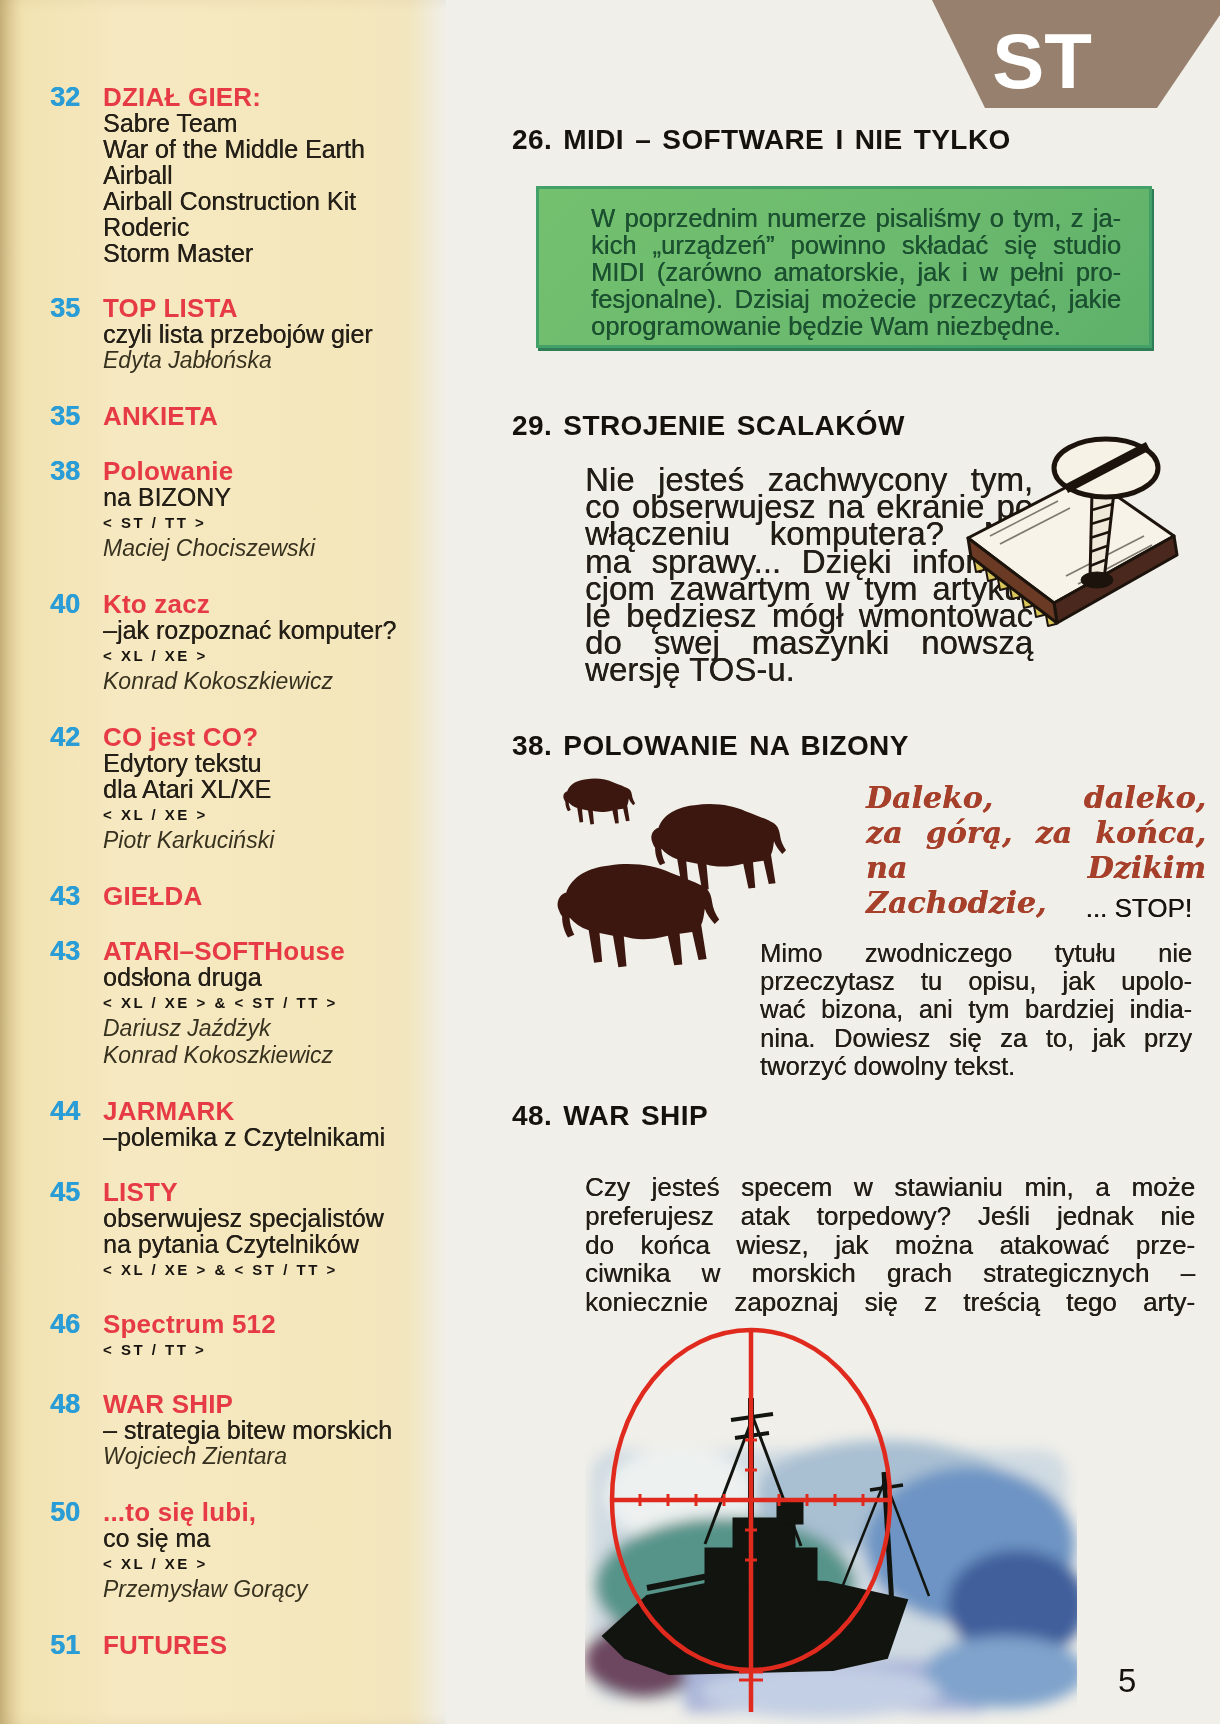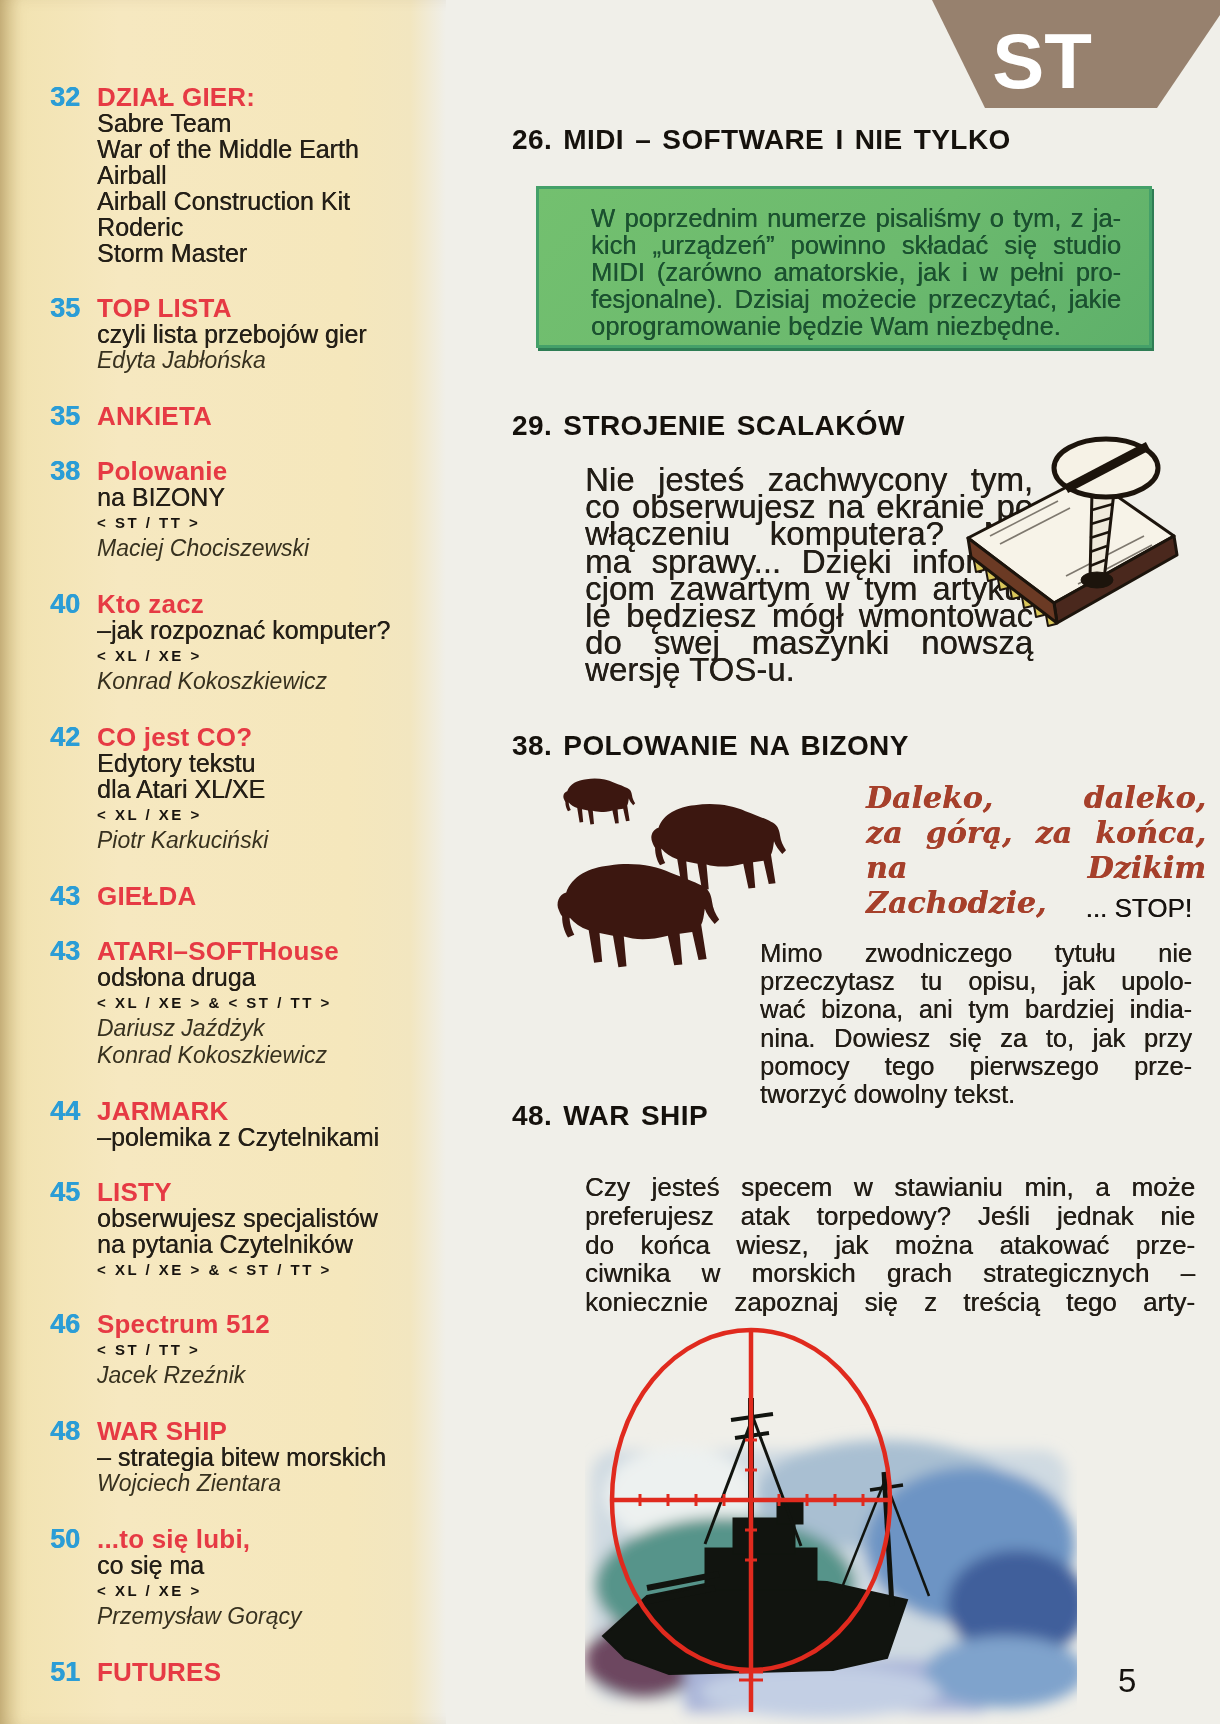--- a/index.html
+++ b/index.html
@@ -9,21 +9,21 @@
     font-family:"Liberation Sans", sans-serif;
     color:#201c16;
   }
   
   .sidebar {
     position:absolute; left:0; top:0; width:446px; height:1724px;
     background:linear-gradient(to right,#e3d098 0,#f2e3b2 22px,#f6e8c0 120px,#f5e7bc 78%,#f2e6c0 92%,rgba(240,230,200,0) 100%);
     box-shadow:inset 16px 0 22px -14px rgba(110,80,30,.45);
   }
   .toc { position:absolute; left:50px; top:84px; width:370px; }
-  .toc-item { display:grid; grid-template-columns:44px 1fr; column-gap:3px; margin-bottom:29px; }
+  .toc-item { display:grid; grid-template-columns:44px 1fr; column-gap:9px; margin-bottom:29px; }
   .toc-num { font-size:27px; line-height:26px; font-weight:700; color:#2b9dd6; text-shadow:.4px 0 currentColor; }
   .toc-title { font-size:26px; line-height:26px; font-weight:700; color:#e63a44; letter-spacing:.2px; }
   .toc-sub .tline { font-size:25px; line-height:26px; color:#241f17; text-shadow:.35px 0 currentColor; }
   .toc-tags { font-size:15px; line-height:25px; font-weight:700; letter-spacing:2.5px; color:#17130e; }
   .toc-authors .tline { font-size:23px; line-height:27px; font-style:italic; color:#37311f; }
   
   .headline {
     position:absolute; font-size:28px; font-weight:700; color:#15110c;
     letter-spacing:.4px; word-spacing:3px; white-space:nowrap;
   }
@@ -189,23 +189,20 @@
           <div class="toc-tags">&lt; XL / XE &gt;  &amp;  &lt; ST / TT &gt;</div>
 
         </div>
       </div>
       <div class="toc-item">
         <div class="toc-num">46</div>
         <div class="toc-body">
           <div class="toc-title">Spectrum 512</div>
 
           <div class="toc-tags">&lt; ST / TT &gt;</div>
-          <div class="toc-authors">
-            <div class="tline">Jacek Rzeźnik</div>
-          </div>
         </div>
       </div>
       <div class="toc-item">
         <div class="toc-num">48</div>
         <div class="toc-body">
           <div class="toc-title">WAR SHIP</div>
           <div class="toc-sub">
             <div class="tline">– strategia bitew morskich</div>
           </div>
 
@@ -321,21 +318,20 @@
     <div class="jline">za górą, za końca,</div>
     <div class="jline last">na Dzikim Zachodzie,</div>
   </div>
 <div class="jpar par-bizony">
   <div class="stop-line">... STOP!</div>
   <div>
       <div class="jline">Mimo zwodniczego tytułu nie</div>
       <div class="jline">przeczytasz tu opisu, jak upolo-</div>
       <div class="jline">wać bizona, ani tym bardziej india-</div>
       <div class="jline">nina. Dowiesz się za to, jak przy</div>
-      <div class="jline">pomocy tego pierwszego prze-</div>
       <div class="jline last">tworzyć dowolny tekst.</div>
     </div>
 </div>
 
 <div class="headline" style="left:512px; top:1100px;">48. WAR SHIP</div>
 <div class="jpar par-warship">
     <div class="jline">Czy jesteś specem w stawianiu min, a może</div>
     <div class="jline">preferujesz atak torpedowy? Jeśli jednak nie</div>
     <div class="jline">do końca wiesz, jak można atakować prze-</div>
     <div class="jline">ciwnika w morskich grach strategicznych –</div>

